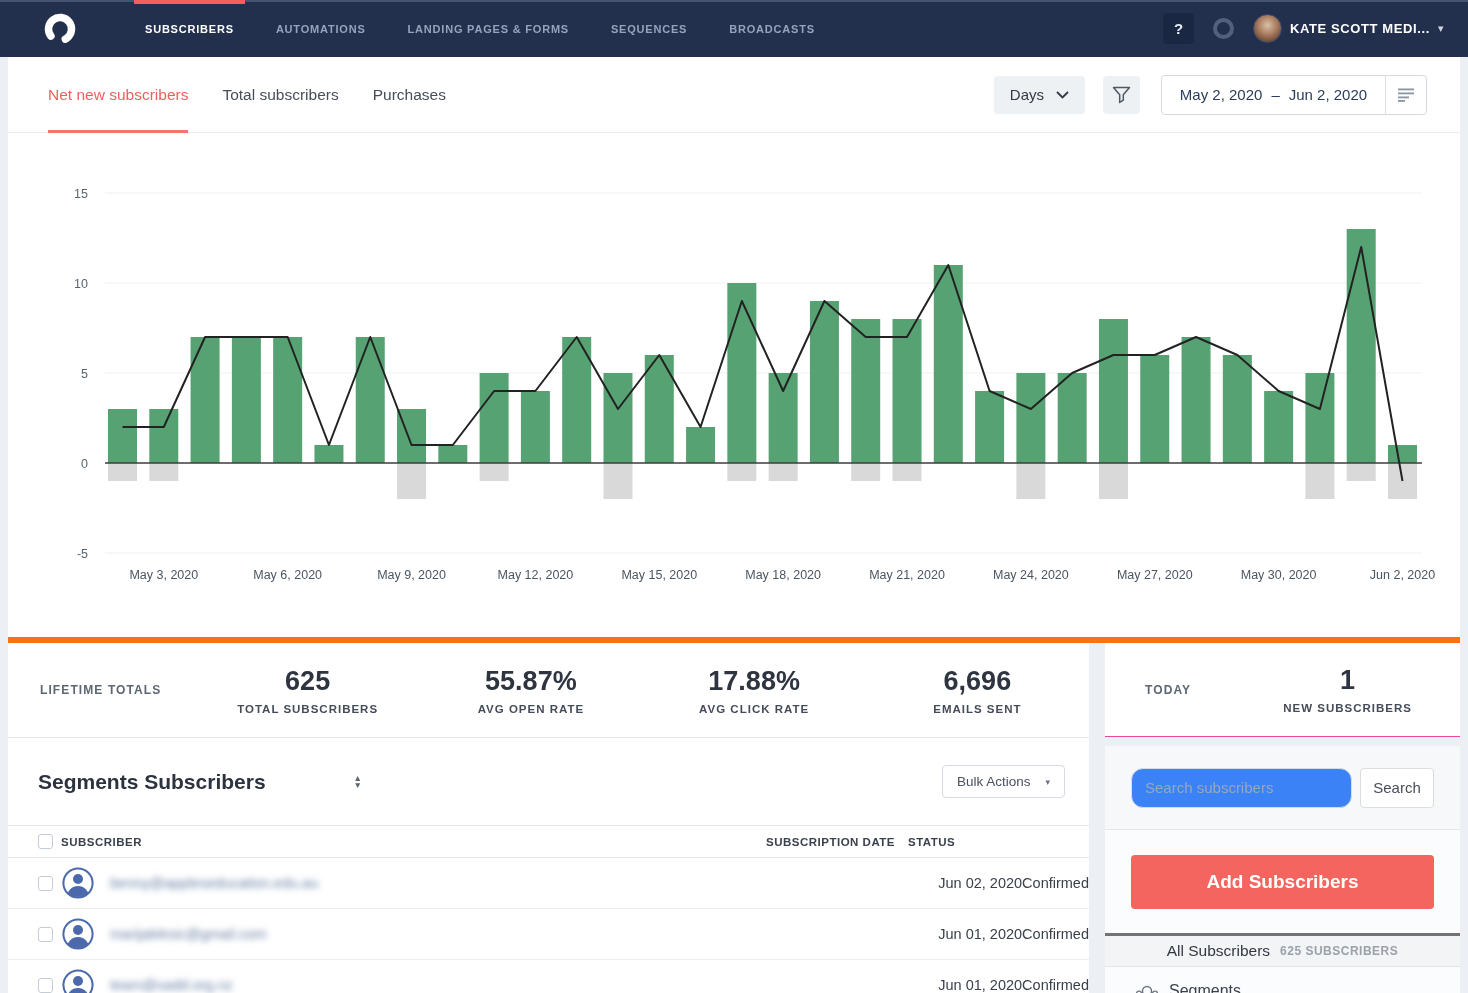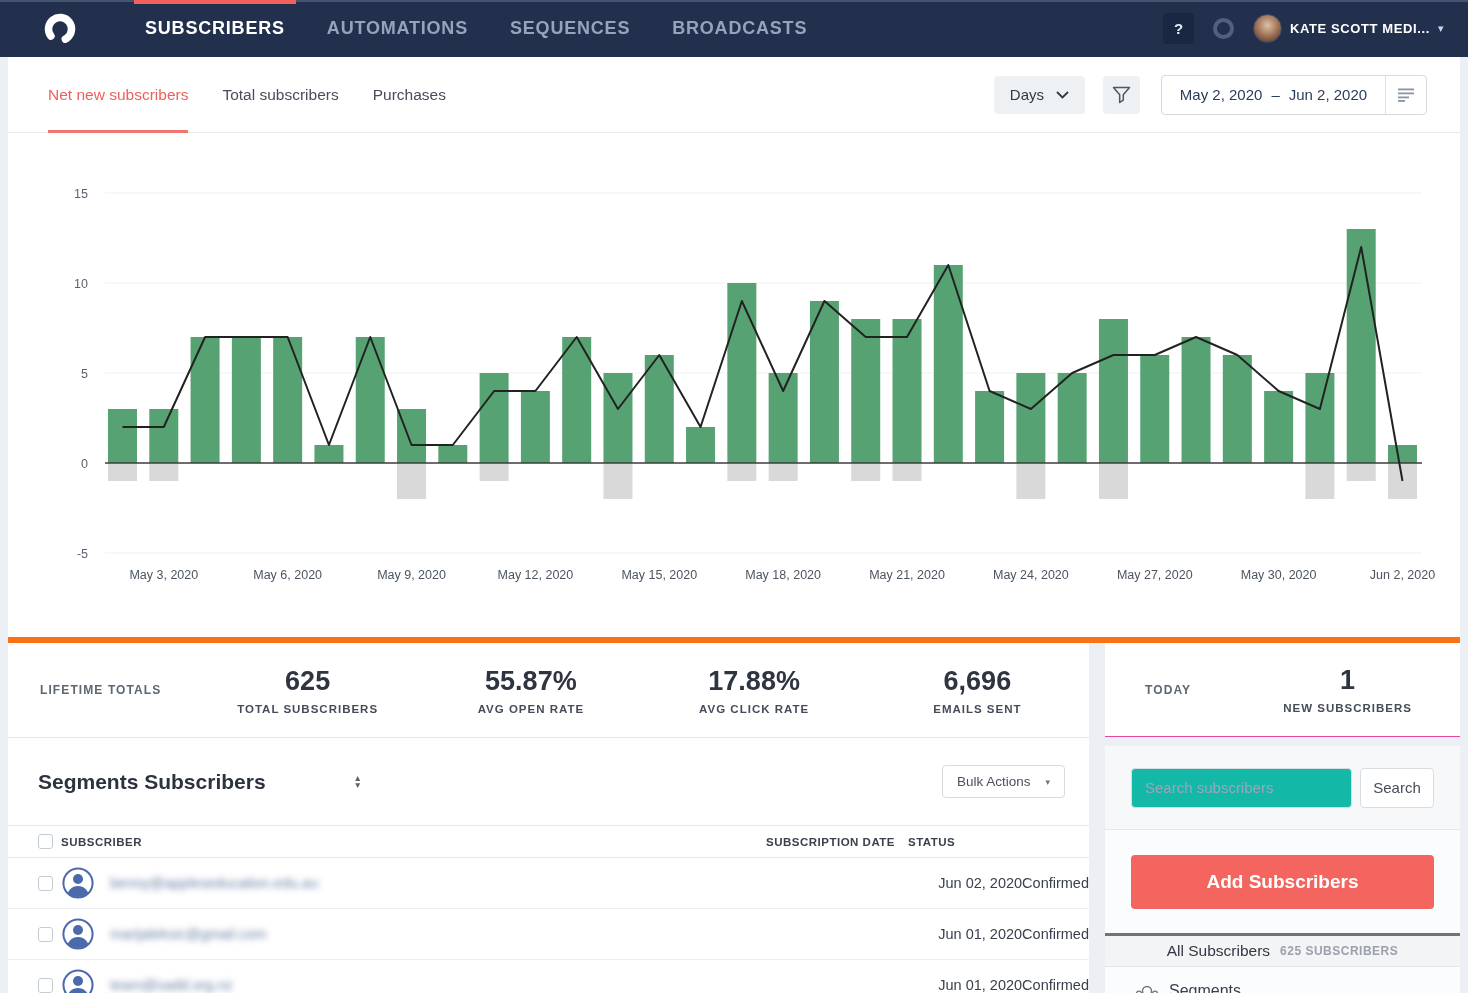--- a/index.html
+++ b/index.html
@@ -6,21 +6,21 @@
   html,body { width:1468px; height:993px; overflow:hidden; }
   body { background:#eceff3; font-family:"Liberation Sans","DejaVu Sans",sans-serif; position:relative; }
 
   
   .topnav { position:absolute; left:0; top:0; width:1468px; height:57px; background:#22304e;
             display:flex; align-items:center; }
   .topnav::before { content:""; position:absolute; top:0; left:0; right:0; height:2px; background:#46536f; }
   .logo { margin-left:42px; width:36px; height:36px; flex:none; }
   .nav-items { display:flex; height:100%; margin-left:46px; }
   .nav-item { position:relative; display:flex; align-items:center; height:100%; padding:0 21px;
-              font-size:18px; font-weight:700; letter-spacing:.8px; color:#97a3bc; cursor:pointer; white-space:nowrap; }
+              font-size:11px; font-weight:700; letter-spacing:.8px; color:#97a3bc; cursor:pointer; white-space:nowrap; }
   .nav-item.active { color:#ffffff; }
   .nav-item.active .nav-indicator { position:absolute; top:0; left:10px; right:10px; height:4px; background:#f4605c; }
   .nav-right { margin-left:auto; margin-right:24px; display:flex; align-items:center; gap:19px; }
   .help-btn { width:31px; height:31px; border-radius:4px; background:#1a2742; color:#e8ecf4;
               font-size:15px; font-weight:700; display:flex; align-items:center; justify-content:center; cursor:pointer; }
   .ring-icon { width:21px; height:21px; border-radius:50%; border:4px solid #535f7c; }
   .nav-avatar { width:29px; height:29px; border-radius:50%;
                 background:radial-gradient(circle at 50% 38%, #d9c2a8 0%, #a8795d 45%, #6b4a38 78%, #4c3428 100%);
                 border:1px solid #3a4a6e; }
   .account { display:flex; align-items:center; gap:8px; color:#ffffff; font-size:13px; font-weight:700;
@@ -86,22 +86,22 @@
   .cardC { position:absolute; left:1105px; top:643px; width:355px; height:94px; background:#fff;
            border-bottom:1px solid #ec4899; display:flex; align-items:center; justify-content:space-between;
            padding:0 48px 0 40px; }
   .today-label { font-size:12px; font-weight:700; letter-spacing:1.1px; color:#5d6673; }
   .today-stat { text-align:center; }
 
   
   .cardD { position:absolute; left:1105px; top:746px; width:355px; height:247px; background:#fbfcfd; }
   .search-band { height:84px; background:#f6f8f9; border-bottom:1px solid #e4e7eb;
                  display:flex; align-items:center; padding:0 26px; gap:8px; }
-  .search-input { width:221px; height:40px; border:1px solid #d8dde2; border-radius:4px; padding:0 13px;
-                  font-size:15px; color:#333; background:#14b8a6; font-family:inherit; }
+  .search-input { width:221px; height:40px; border:1px solid #d8dde2; border-radius:12px; padding:0 13px;
+                  font-size:15px; color:#333; background:#3b82f6; font-family:inherit; }
   .search-input::placeholder { color:#9aa7bd; }
   .btn-search { width:74px; height:40px; background:#fff; border:1px solid #d8dde2; border-radius:4px;
                 font-size:15px; color:#474d59; cursor:pointer; font-family:inherit; }
   .add-band { height:103px; display:flex; align-items:center; justify-content:center; }
   .btn-add { width:303px; height:54px; background:#f4655f; border:none; border-radius:4px;
              color:#fff; font-size:19px; font-weight:700; cursor:pointer; font-family:inherit; }
   .allsubs-band { height:34px; background:#f3f4f6; border-top:3px solid #737373; border-bottom:1px solid #e2e5ea;
                   display:flex; align-items:center; justify-content:center; gap:10px; cursor:pointer; }
   .allsubs-label { font-size:15.5px; color:#323842; }
   .allsubs-count { font-size:12px; font-weight:700; letter-spacing:.5px; color:#9aa1ab; }
@@ -115,20 +115,23 @@
   <svg class="logo" viewBox="0 0 36 36">
     <circle cx="18" cy="18" r="11.5" fill="none" stroke="#ffffff" stroke-width="7.5" stroke-linecap="round" stroke-dasharray="56 16.3" transform="rotate(142 18 18)"></circle>
   </svg>
   <div class="nav-items">
     <div class="nav-item active">
       <div class="nav-indicator"></div>
       <span>SUBSCRIBERS</span>
     </div>
     <div class="nav-item">
       <span>AUTOMATIONS</span>
+    </div>
+    <div class="nav-item">
+      <span>LANDING PAGES &amp; FORMS</span>
     </div>
     <div class="nav-item">
       <span>SEQUENCES</span>
     </div>
     <div class="nav-item">
       <span>BROADCASTS</span>
     </div>
   </div>
   <div class="nav-right">
     <div class="help-btn">?</div>

